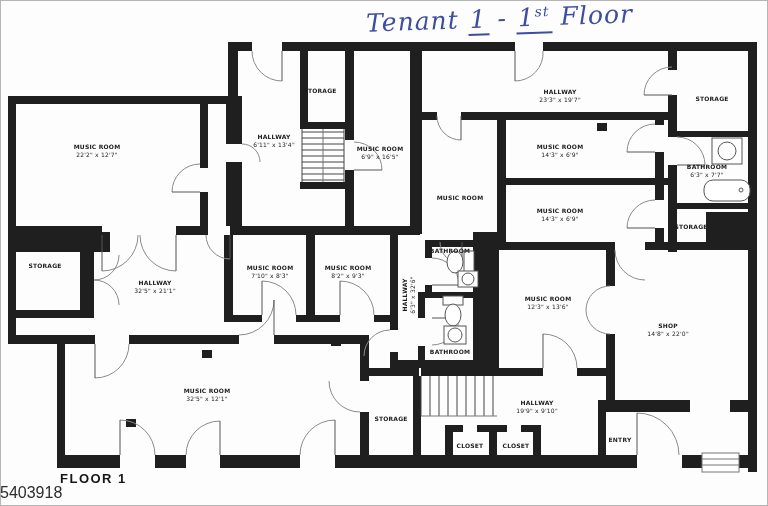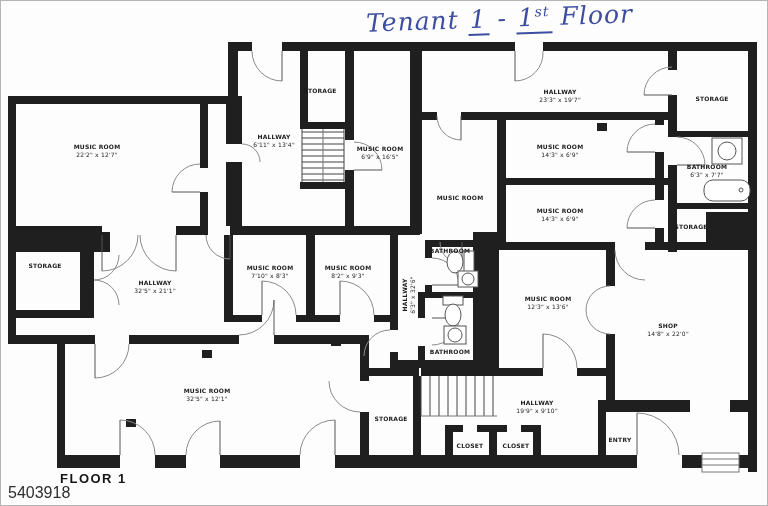--- a/index.html
+++ b/index.html
@@ -12,21 +12,21 @@
   .rname{font-weight:bold;font-size:6px;}
   .rdims{font-size:6px;}
   .rdims:empty{display:none;}
   #handwriting{position:absolute;left:366px;top:4px;transform:rotate(-2deg);
        font-family:"DejaVu Serif",serif;font-style:italic;font-size:25px;
        color:var(--ink,#3d4da0);letter-spacing:1px;white-space:nowrap;}
   #handwriting .u{border-bottom:2px solid currentColor;padding:0 2px;}
   #handwriting sup{font-size:14px;}
   #floor-label{position:absolute;left:60px;top:471px;font-size:13px;font-weight:bold;
        letter-spacing:1.5px;color:#161616;font-family:"Liberation Sans",sans-serif;text-align:center;}
-  #photo-id{position:absolute;left:8px;top:484px;font-size:16px;color:#2e2e2e;
+  #photo-id{position:absolute;left:0;top:484px;font-size:16px;color:#2e2e2e;
        font-family:"Liberation Sans",sans-serif;}
 </style>
 </head>
 <body>
 
 <div id="page">
 
   <svg id="plan-svg" width="768" height="506" viewBox="0 0 768 506">
 
     <g fill="var(--wall,#1f1f1f)">

